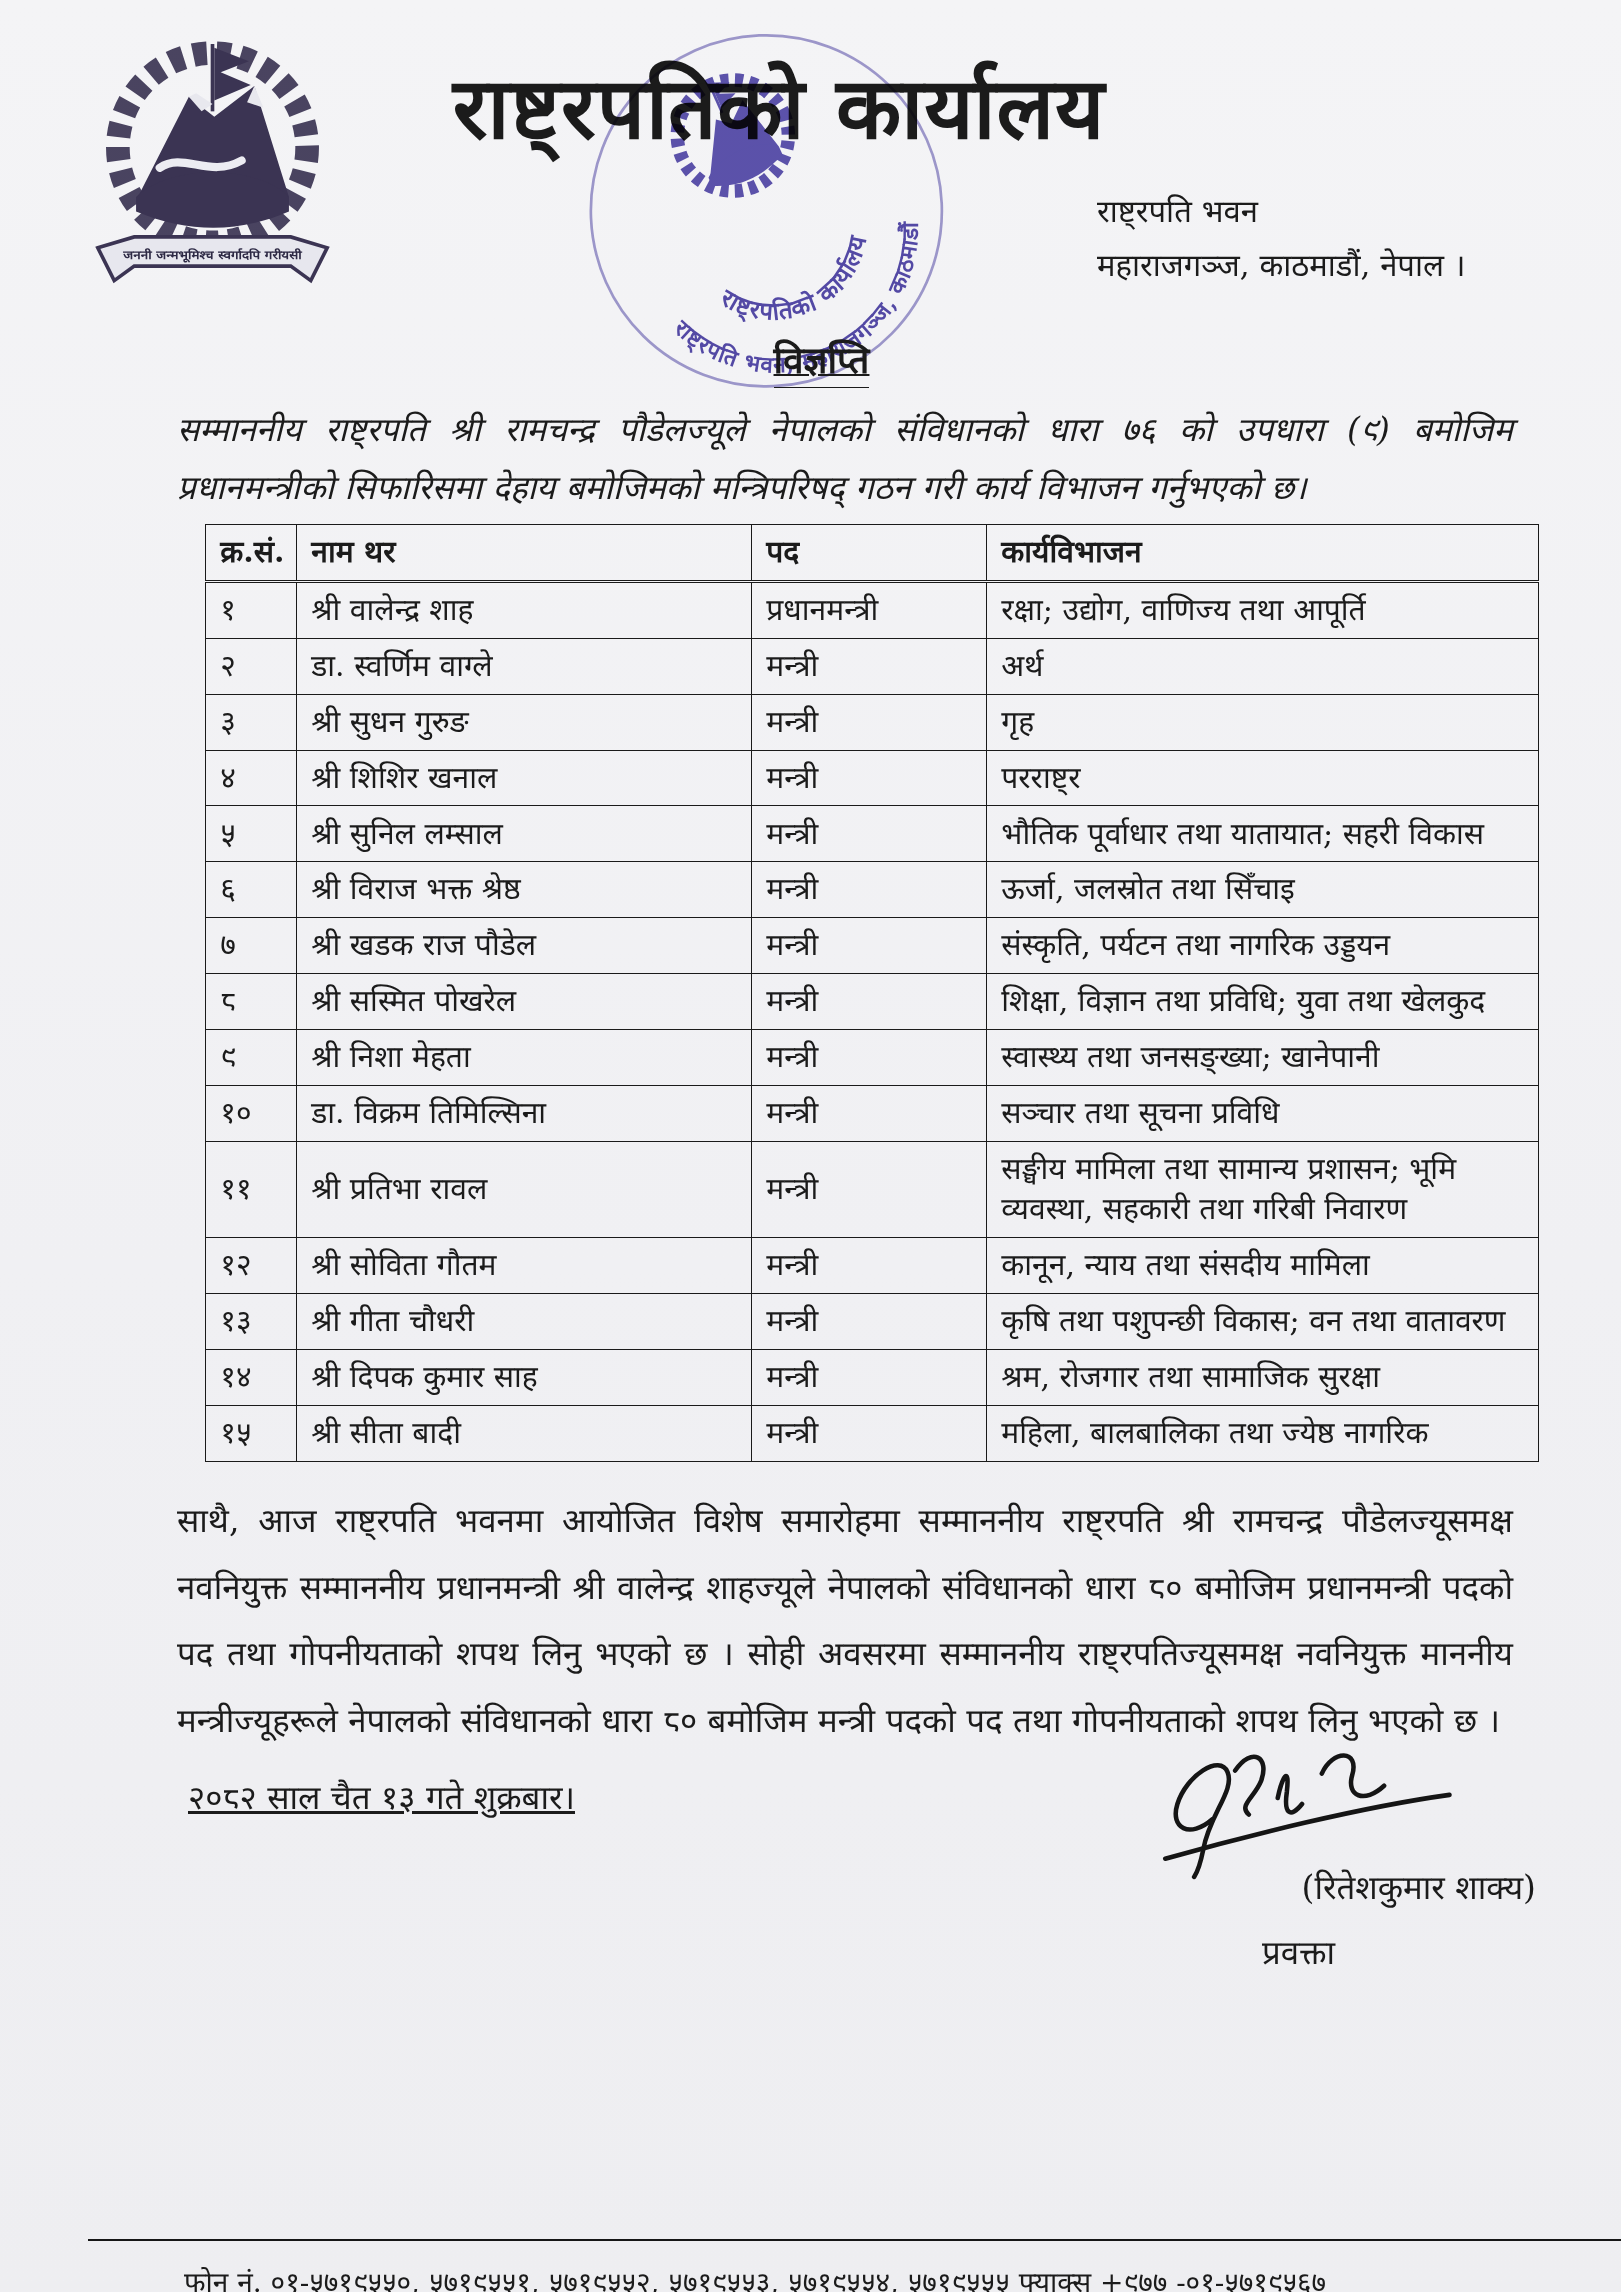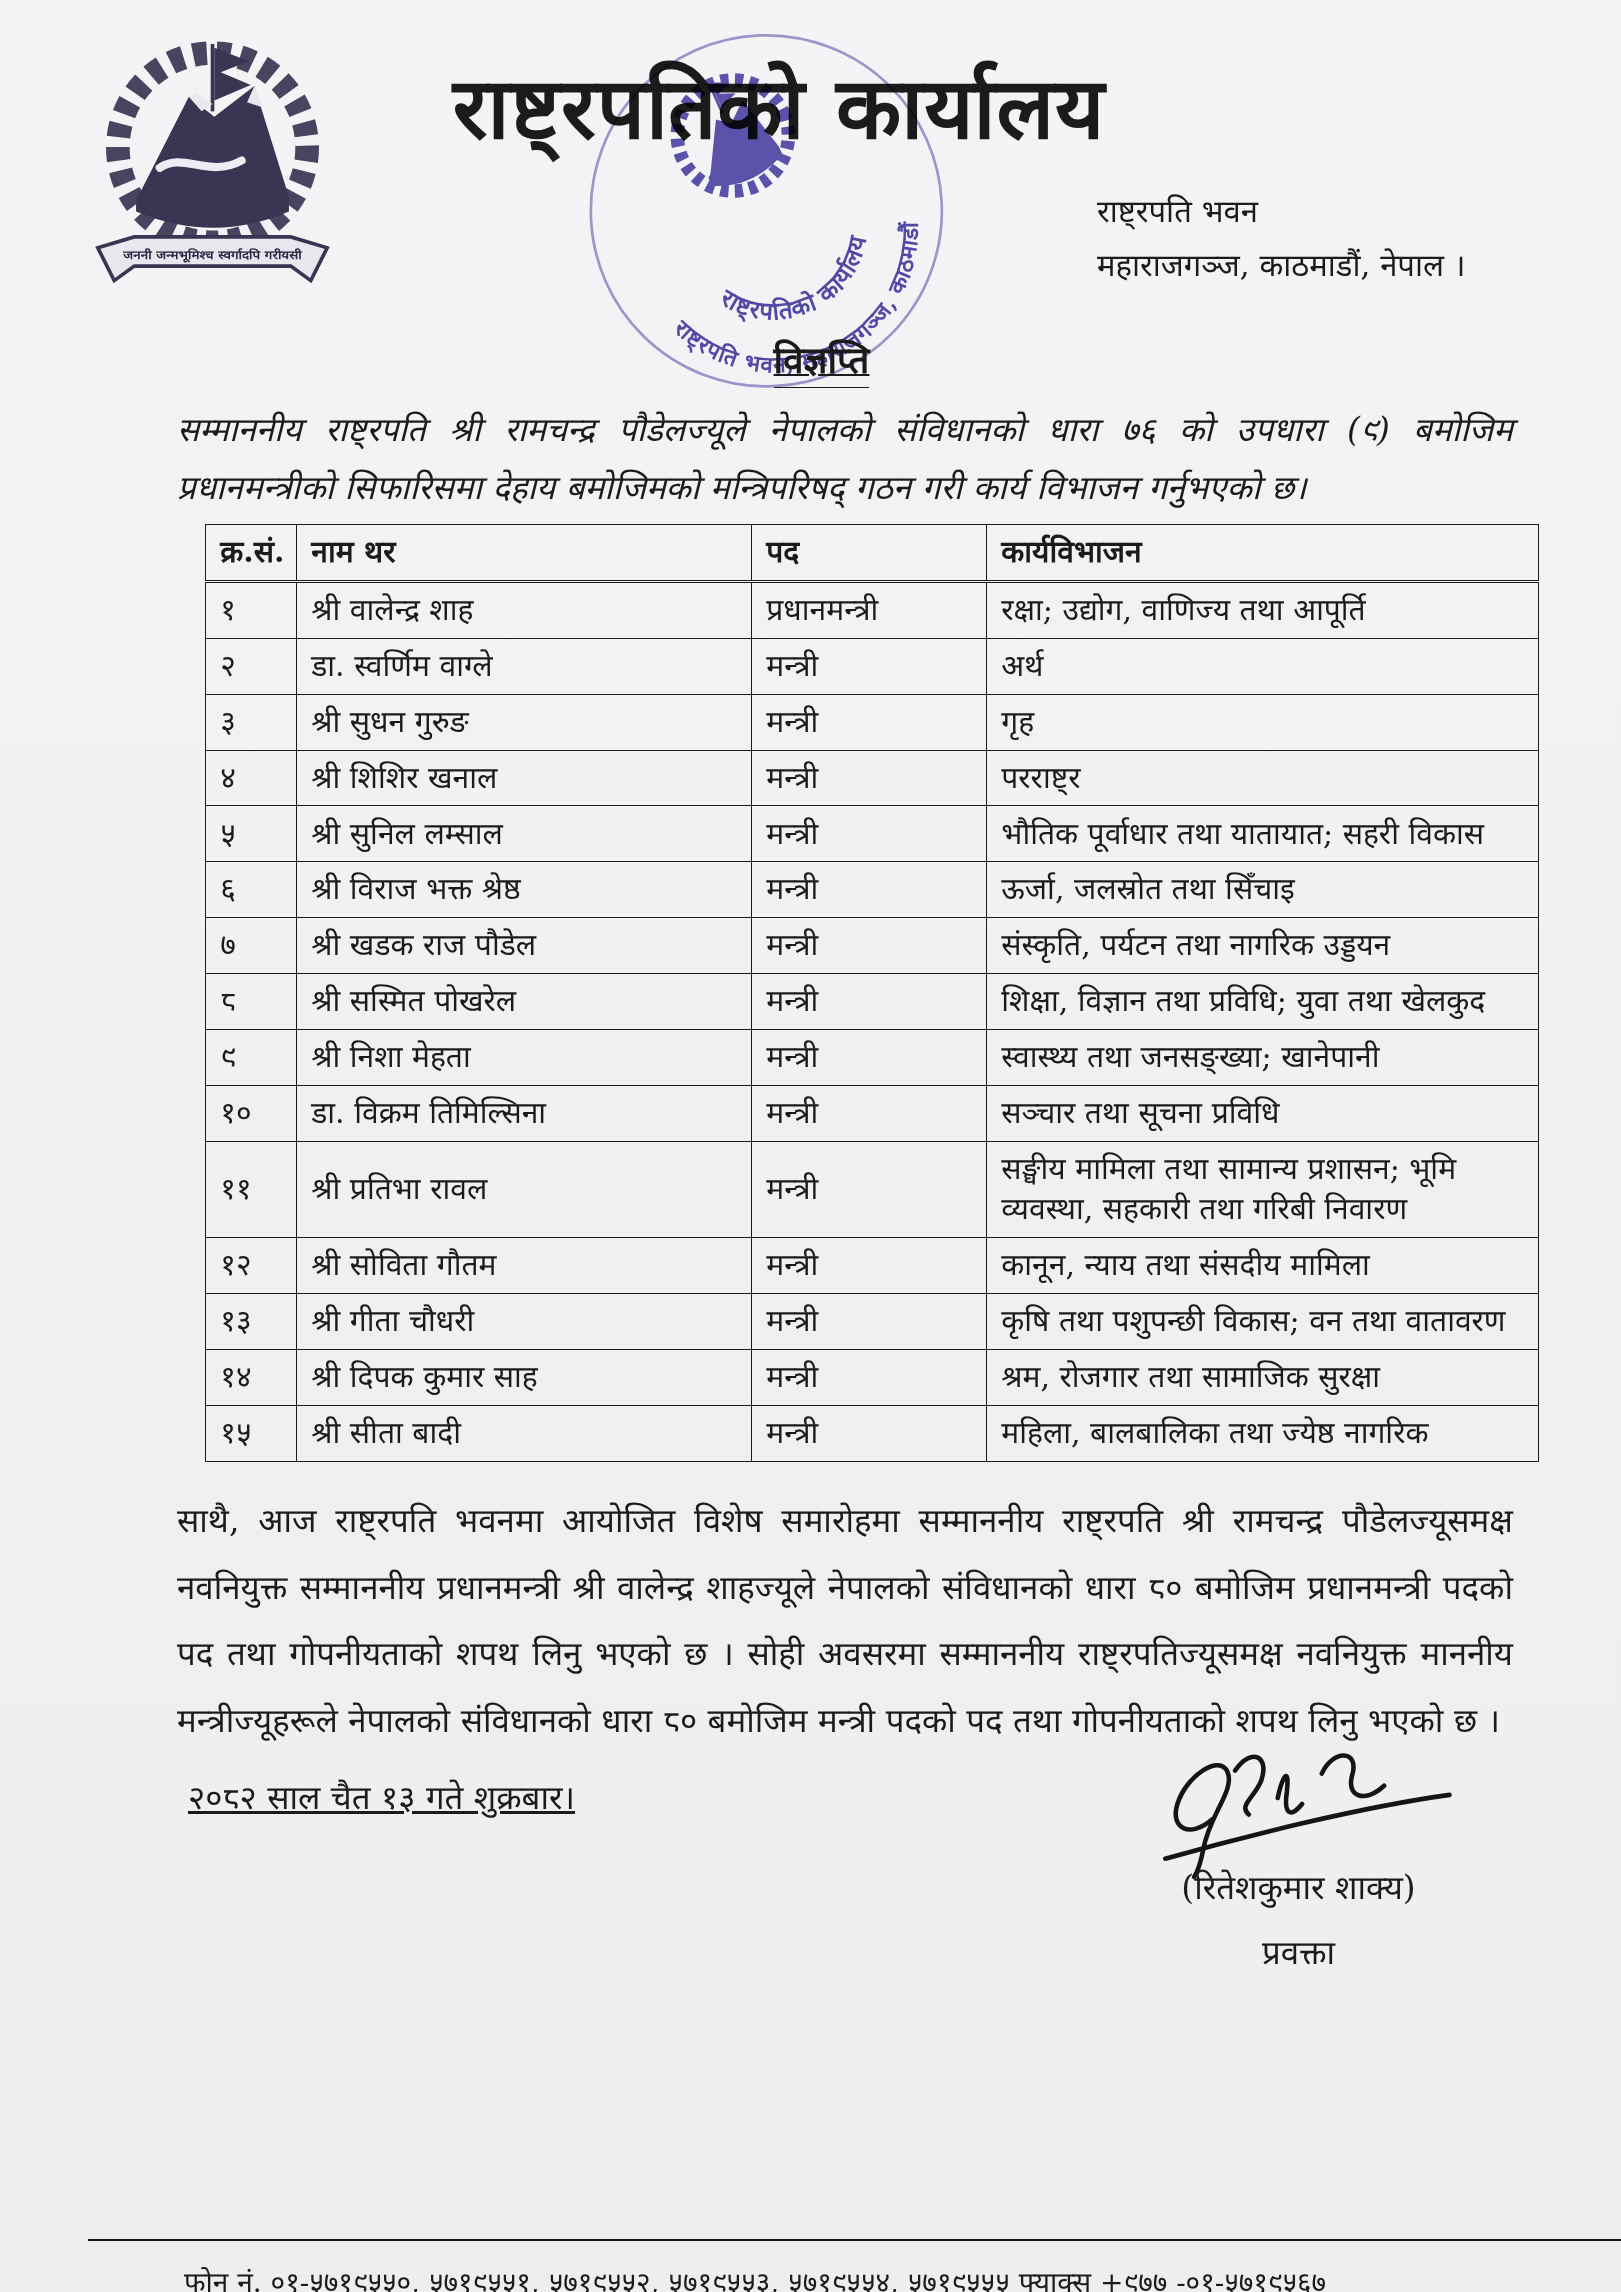--- a/index.html
+++ b/index.html
@@ -74,21 +74,21 @@
   .dates{
     position:absolute;left:188px;top:1763px;
     font-size:33px;line-height:2.1;white-space:nowrap;text-decoration:underline;
   }
   
   .sign-block{
     position:absolute;left:1061px;top:1728px;width:475px;
     text-align:center;
   }
   .sign-scribble{width:358px;height:152px;display:block;margin:0 auto -16px auto;}
-  .sign-name{font-size:33px;white-space:nowrap;}
+  .sign-name{font-size:33px;white-space:nowrap;text-align:right;}
   .sign-designation{font-size:33px;margin-top:20px;}
   
   .footer-divider{
     position:absolute;top:2239px;left:88px;right:0;
     border-top:2.7px solid #161616;
   }
   .footer-contact{
     position:absolute;top:2262px;left:184px;
     font-size:28px;white-space:nowrap;
   }

